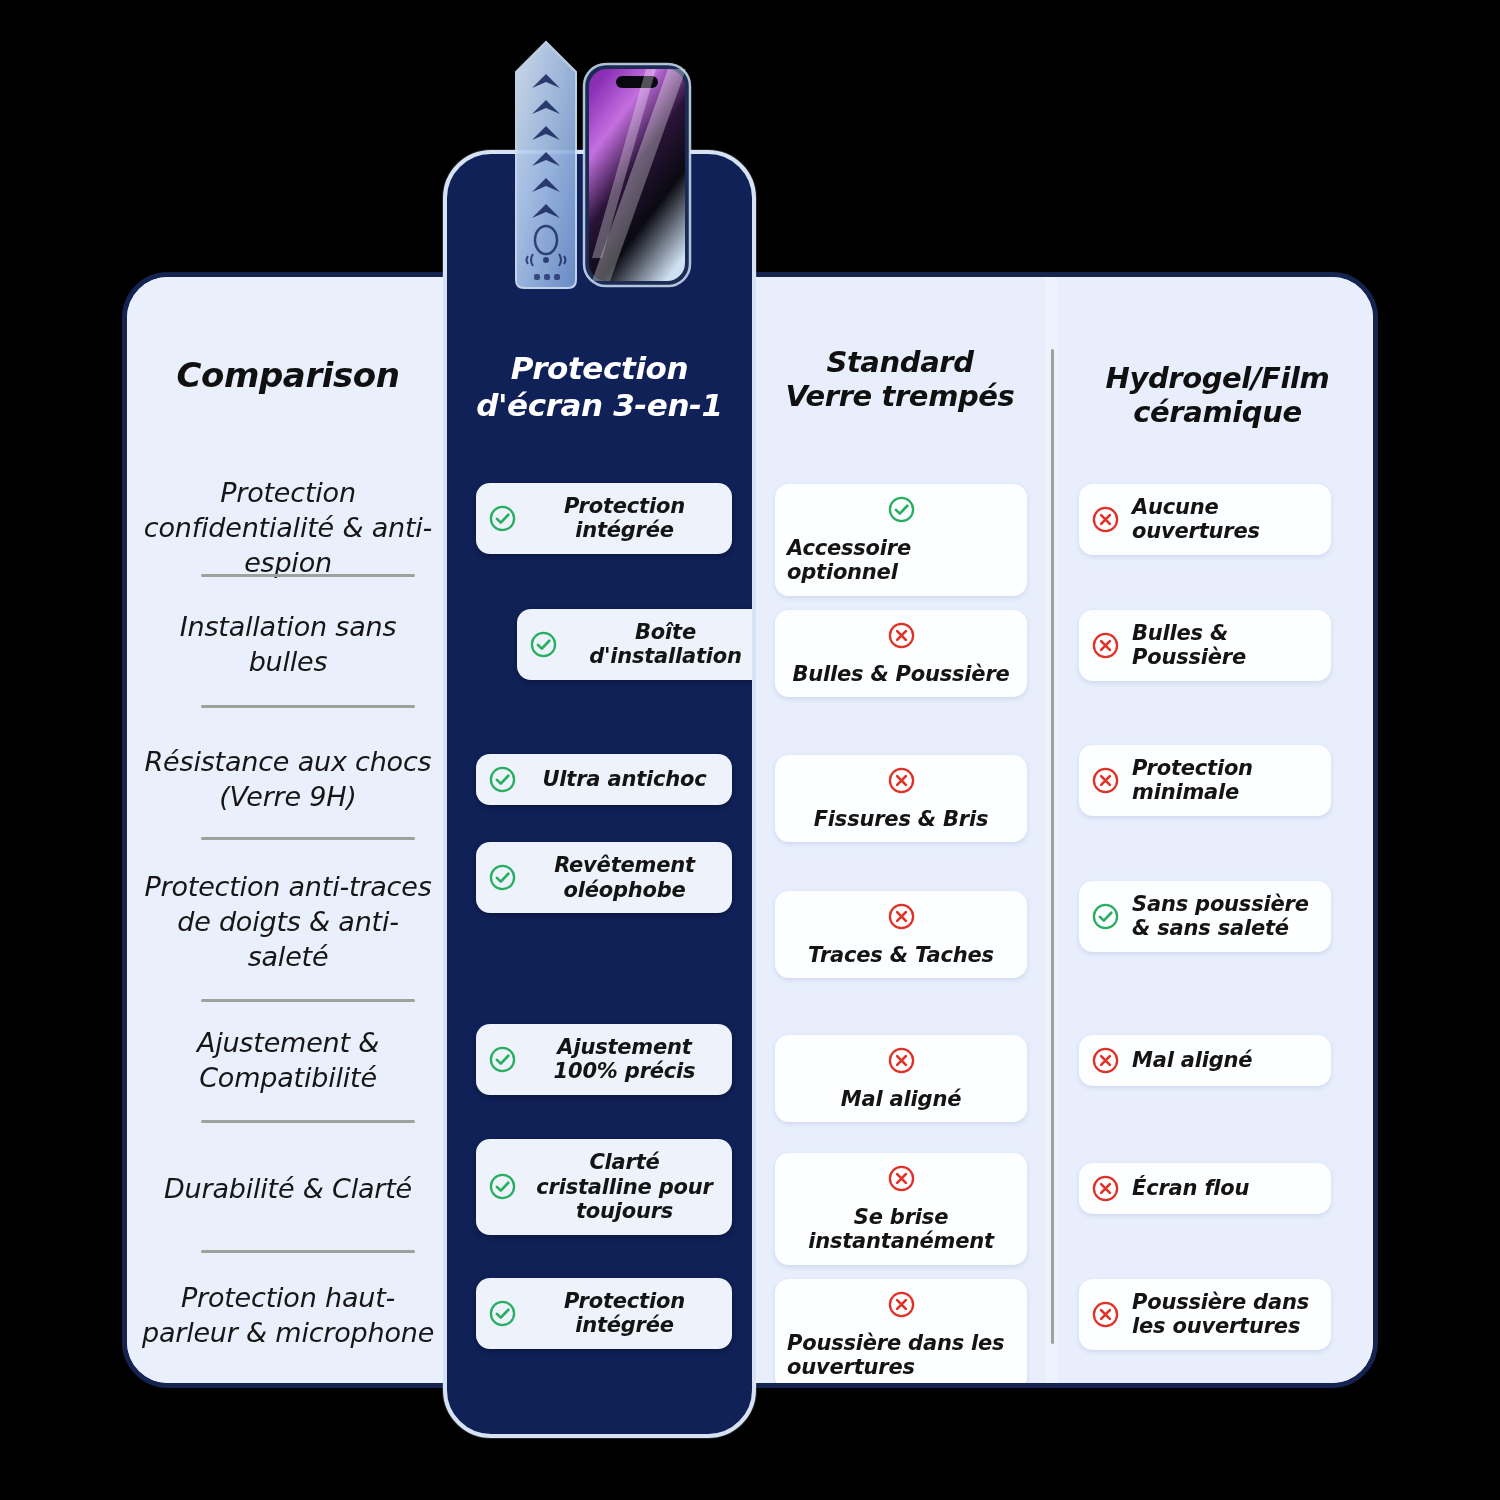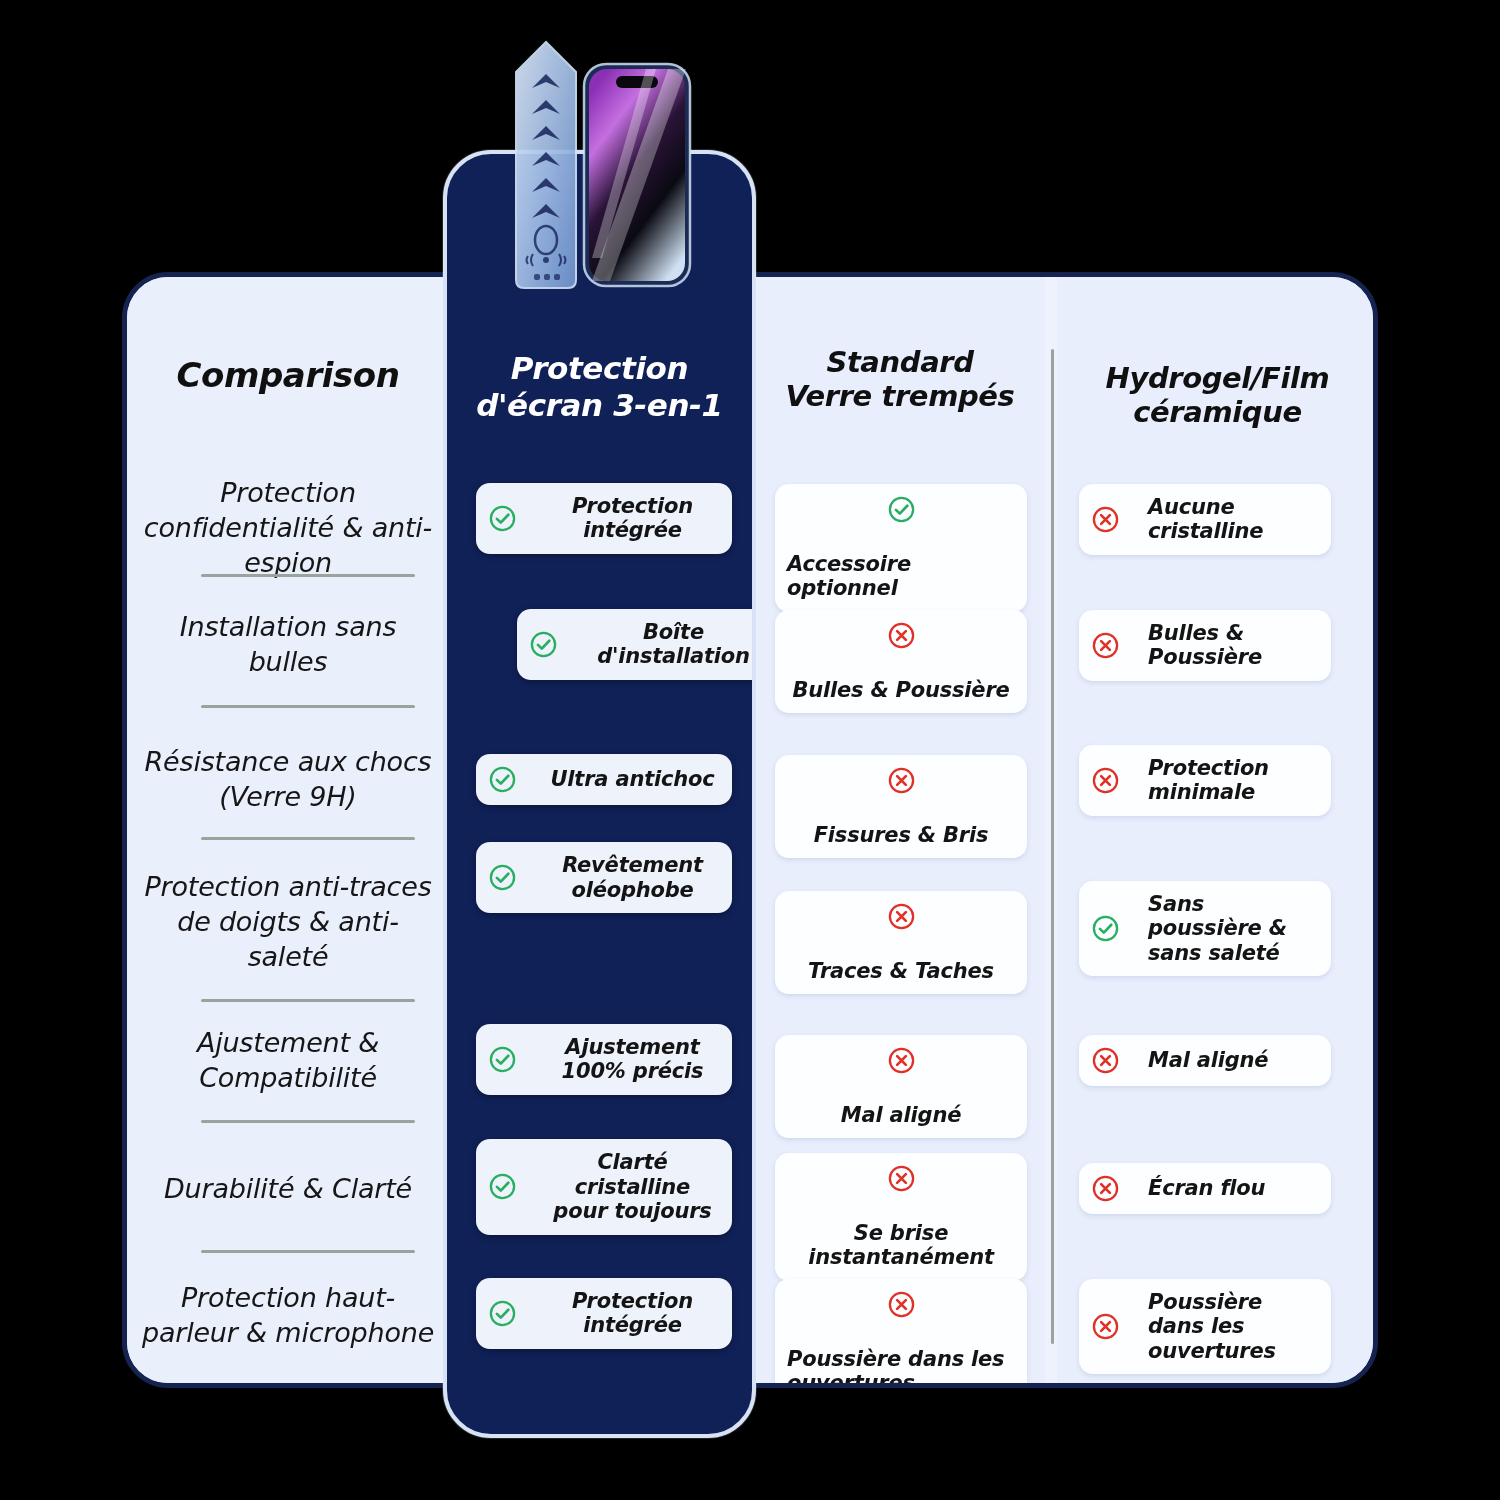--- a/index.html
+++ b/index.html
@@ -133,21 +133,21 @@
     letter-spacing: -0.4px;
     padding: 0 20px;
     box-sizing: border-box;
   }
 
   
   .cell {
     position: absolute;
     display: flex;
     align-items: center;
-    gap: 28px;
+    gap: 12px;
     box-sizing: border-box;
     border-radius: 14px;
     padding: 11px 12px;
   }
   .cell-text {
     font-size: 21px;
     font-style: italic;
     font-weight: bold;
     color: #141414;
     line-height: 1.17;
@@ -288,21 +288,21 @@
         </svg>
         <span class="cell-text">Poussière dans les ouvertures</span>
       </div>
     </div>
   <div id="cells-hydrogel">
       <div class="cell cell-hyd" style="top: 206.5px;">
         <svg class="status-icon" viewBox="0 0 24 24">
           <circle cx="12" cy="12" r="9.6" fill="none" stroke="#e03127" stroke-width="1.9"></circle>
           <path fill="none" stroke="#e03127" stroke-width="2.2" stroke-linecap="round" stroke-linejoin="round" d="M8.4 8.4 L15.6 15.6 M15.6 8.4 L8.4 15.6"></path>
         </svg>
-        <span class="cell-text">Aucune cristalline</span>
+        <span class="cell-text">Aucune ouvertures</span>
       </div>
       <div class="cell cell-hyd" style="top: 332.5px;">
         <svg class="status-icon" viewBox="0 0 24 24">
           <circle cx="12" cy="12" r="9.6" fill="none" stroke="#e03127" stroke-width="1.9"></circle>
           <path fill="none" stroke="#e03127" stroke-width="2.2" stroke-linecap="round" stroke-linejoin="round" d="M8.4 8.4 L15.6 15.6 M15.6 8.4 L8.4 15.6"></path>
         </svg>
         <span class="cell-text">Bulles &amp; Poussière</span>
       </div>
       <div class="cell cell-hyd" style="top: 467.5px;">
         <svg class="status-icon" viewBox="0 0 24 24">

